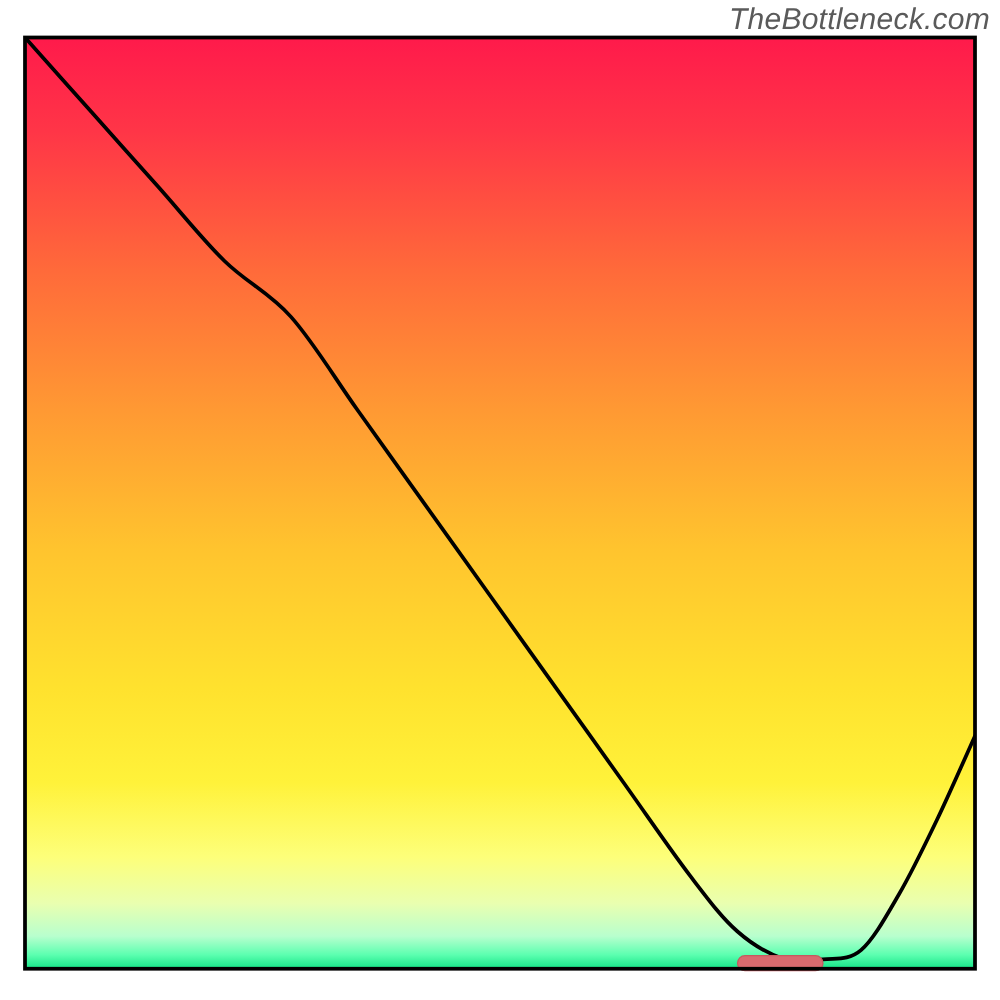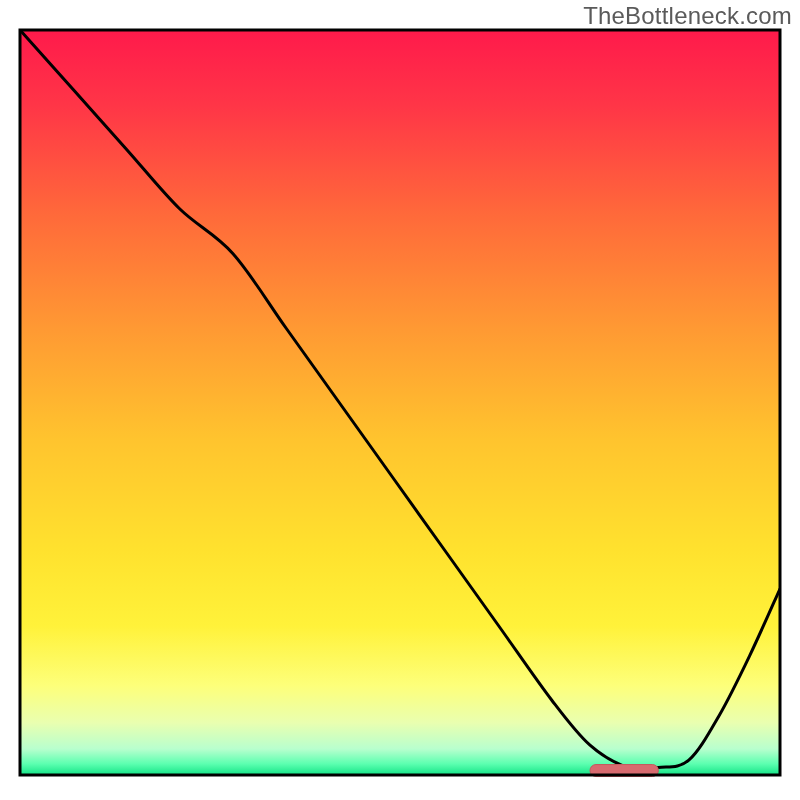--- a/index.html
+++ b/index.html
@@ -8,20 +8,21 @@
     width: 800px;
     height: 800px;
     background: #ffffff;
     font-family: Arial, Helvetica, sans-serif;
     overflow: hidden;
   }
   .stage {
     position: relative;
     width: 800px;
     height: 800px;
+    font-style: italic;
   }
   .watermark {
     position: absolute;
     top: 2px;
     right: 8px;
     font-size: 24px;
     font-weight: 500;
     color: #5a5a5a;
     letter-spacing: 0.2px;
     user-select: none;

